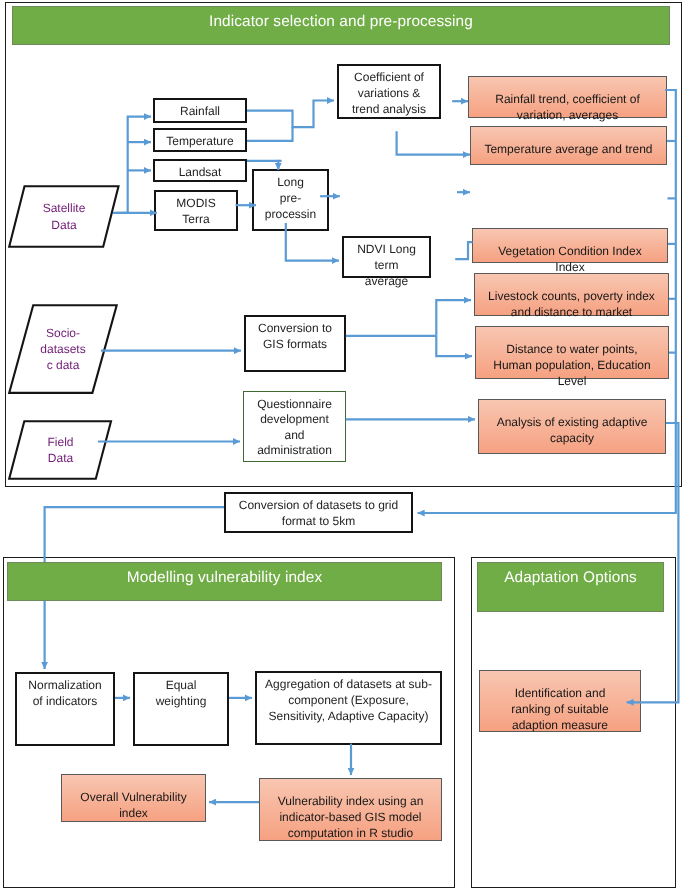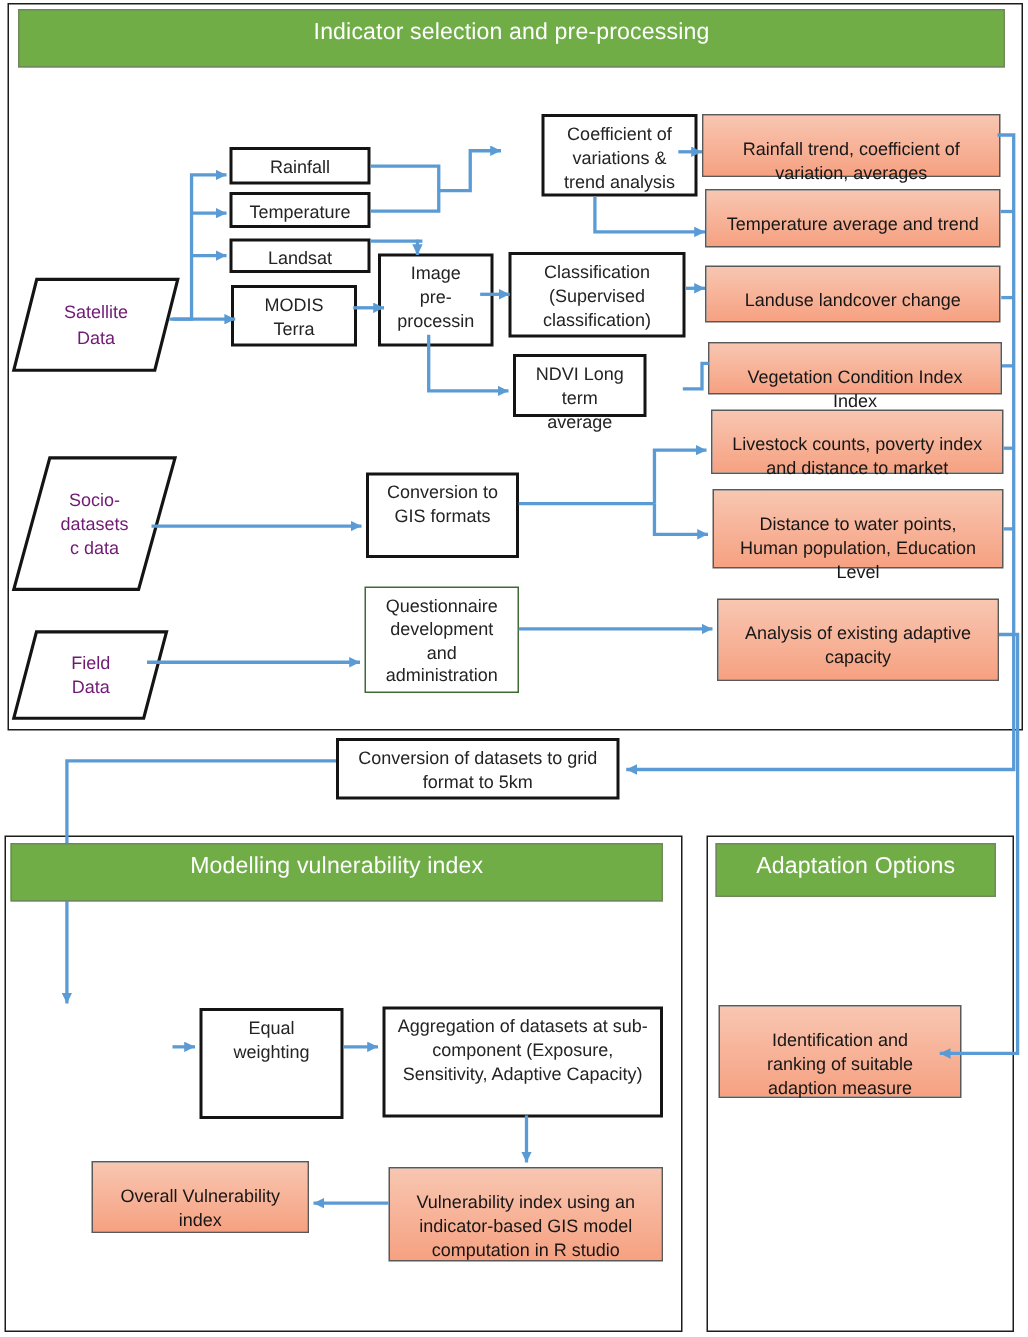--- a/index.html
+++ b/index.html
@@ -64,74 +64,72 @@
     <div class="lbl" style="white-space:pre-line;">Field
 Data</div>
   </div>
 
   <div class="nbox bx" style="left:153px;top:98px;width:94px;height:25px;">Rainfall</div>
   <div class="nbox bx" style="left:153px;top:128px;width:94px;height:24px;">Temperature</div>
   <div class="nbox bx" style="left:153px;top:159px;width:94px;height:23px;">Landsat</div>
   <div class="nbox bx" style="left:154px;top:190px;width:84px;height:41px;">MODIS
 Terra</div>
 
-  <div class="nbox bx" style="left:252px;top:169px;width:77px;height:62px;">Image
+  <div class="nbox bx" style="left:252px;top:169px;width:77px;height:62px;">Long
 pre-
 processin</div>
 
-  <div class="nbox bx" style="left:337px;top:76px;width:104px;height:55px;margin-left:24px;">Coefficient of
+  <div class="nbox bx" style="left:337px;top:64px;width:104px;height:55px;">Coefficient of
 variations &amp;
 trend analysis</div>
-  <div class="nbox bx" style="left:339px;top:168px;width:118px;height:57px;">Classification
-(Supervised
-classification)</div>
   <div class="nbox bx" style="left:342px;top:236px;width:89px;height:42px;">NDVI Long term
 average</div>
   <div class="nbox bx" style="left:244px;top:315px;width:102px;height:57px;">Conversion to
 GIS formats</div>
   <div class="gbox bx" style="left:243px;top:391px;width:103px;height:71px;line-height:15.3px;padding-top:5px;">Questionnaire
 development
 and
 administration</div>
 
   <div class="obox bx" style="left:468px;top:76px;width:199px;height:42px;">Rainfall trend, coefficient of
 variation, averages</div>
   <div class="obox bx" style="left:470px;top:126px;width:197px;height:39px;">Temperature average and trend</div>
-  <div class="obox bx" style="left:470px;top:177px;width:197px;height:38px;">Landuse landcover change</div>
   <div class="obox bx" style="left:472px;top:228px;width:196px;height:35px;">Vegetation Condition Index
 Index</div>
   <div class="obox bx" style="left:474px;top:273px;width:195px;height:43px;">Livestock counts, poverty index
 and distance to market</div>
   <div class="obox bx" style="left:475px;top:326px;width:194px;height:53px;">Distance to water points,
 Human population, Education
 Level</div>
   <div class="obox bx" style="left:478px;top:399px;width:188px;height:55px;">Analysis of existing adaptive
 capacity</div>
 
   <div class="nbox bx" style="left:224px;top:492px;width:189px;height:41px;">Conversion of datasets to grid
 format to 5km</div>
 
   <div class="panel" style="left:3px;top:557px;width:452px;height:331px;"></div>
   <div class="band" style="left:7px;top:562px;width:435px;height:39px;">
     <span>Modelling vulnerability index</span>
   </div>
 
+  <div class="nbox bx" style="left:15px;top:672px;width:100px;height:74px;">Normalization
+of indicators</div>
   <div class="nbox bx" style="left:133px;top:672px;width:96px;height:74px;">Equal
 weighting</div>
   <div class="nbox bx" style="left:255px;top:671px;width:187px;height:74px;">Aggregation of datasets at sub-
 component (Exposure,
 Sensitivity, Adaptive Capacity)</div>
   <div class="obox bx" style="left:259px;top:778px;width:183px;height:63px;">Vulnerability index using an
 indicator-based GIS model
 computation in R studio</div>
   <div class="obox bx" style="left:61px;top:774px;width:145px;height:48px;">Overall Vulnerability
 index</div>
 
   <div class="panel" style="left:471px;top:557px;width:205px;height:331px;"></div>
-  <div class="band" style="left:477px;top:562px;width:187px;height:36px;">
+  <div class="band" style="left:477px;top:562px;width:187px;height:50px;">
     <span>Adaptation Options</span>
   </div>
   <div class="obox bx" style="left:479px;top:670px;width:162px;height:62px;">Identification and
 ranking of suitable
 adaption measure</div>
 
   <svg id="arrows">
     <defs>
       <marker id="ah" markerWidth="7.2" markerHeight="7" refX="7.2" refY="3.5" orient="auto" markerUnits="userSpaceOnUse">
         <path d="M0,0 L7.2,3.5 L0,7 z" fill="#5B9BD5"></path>

